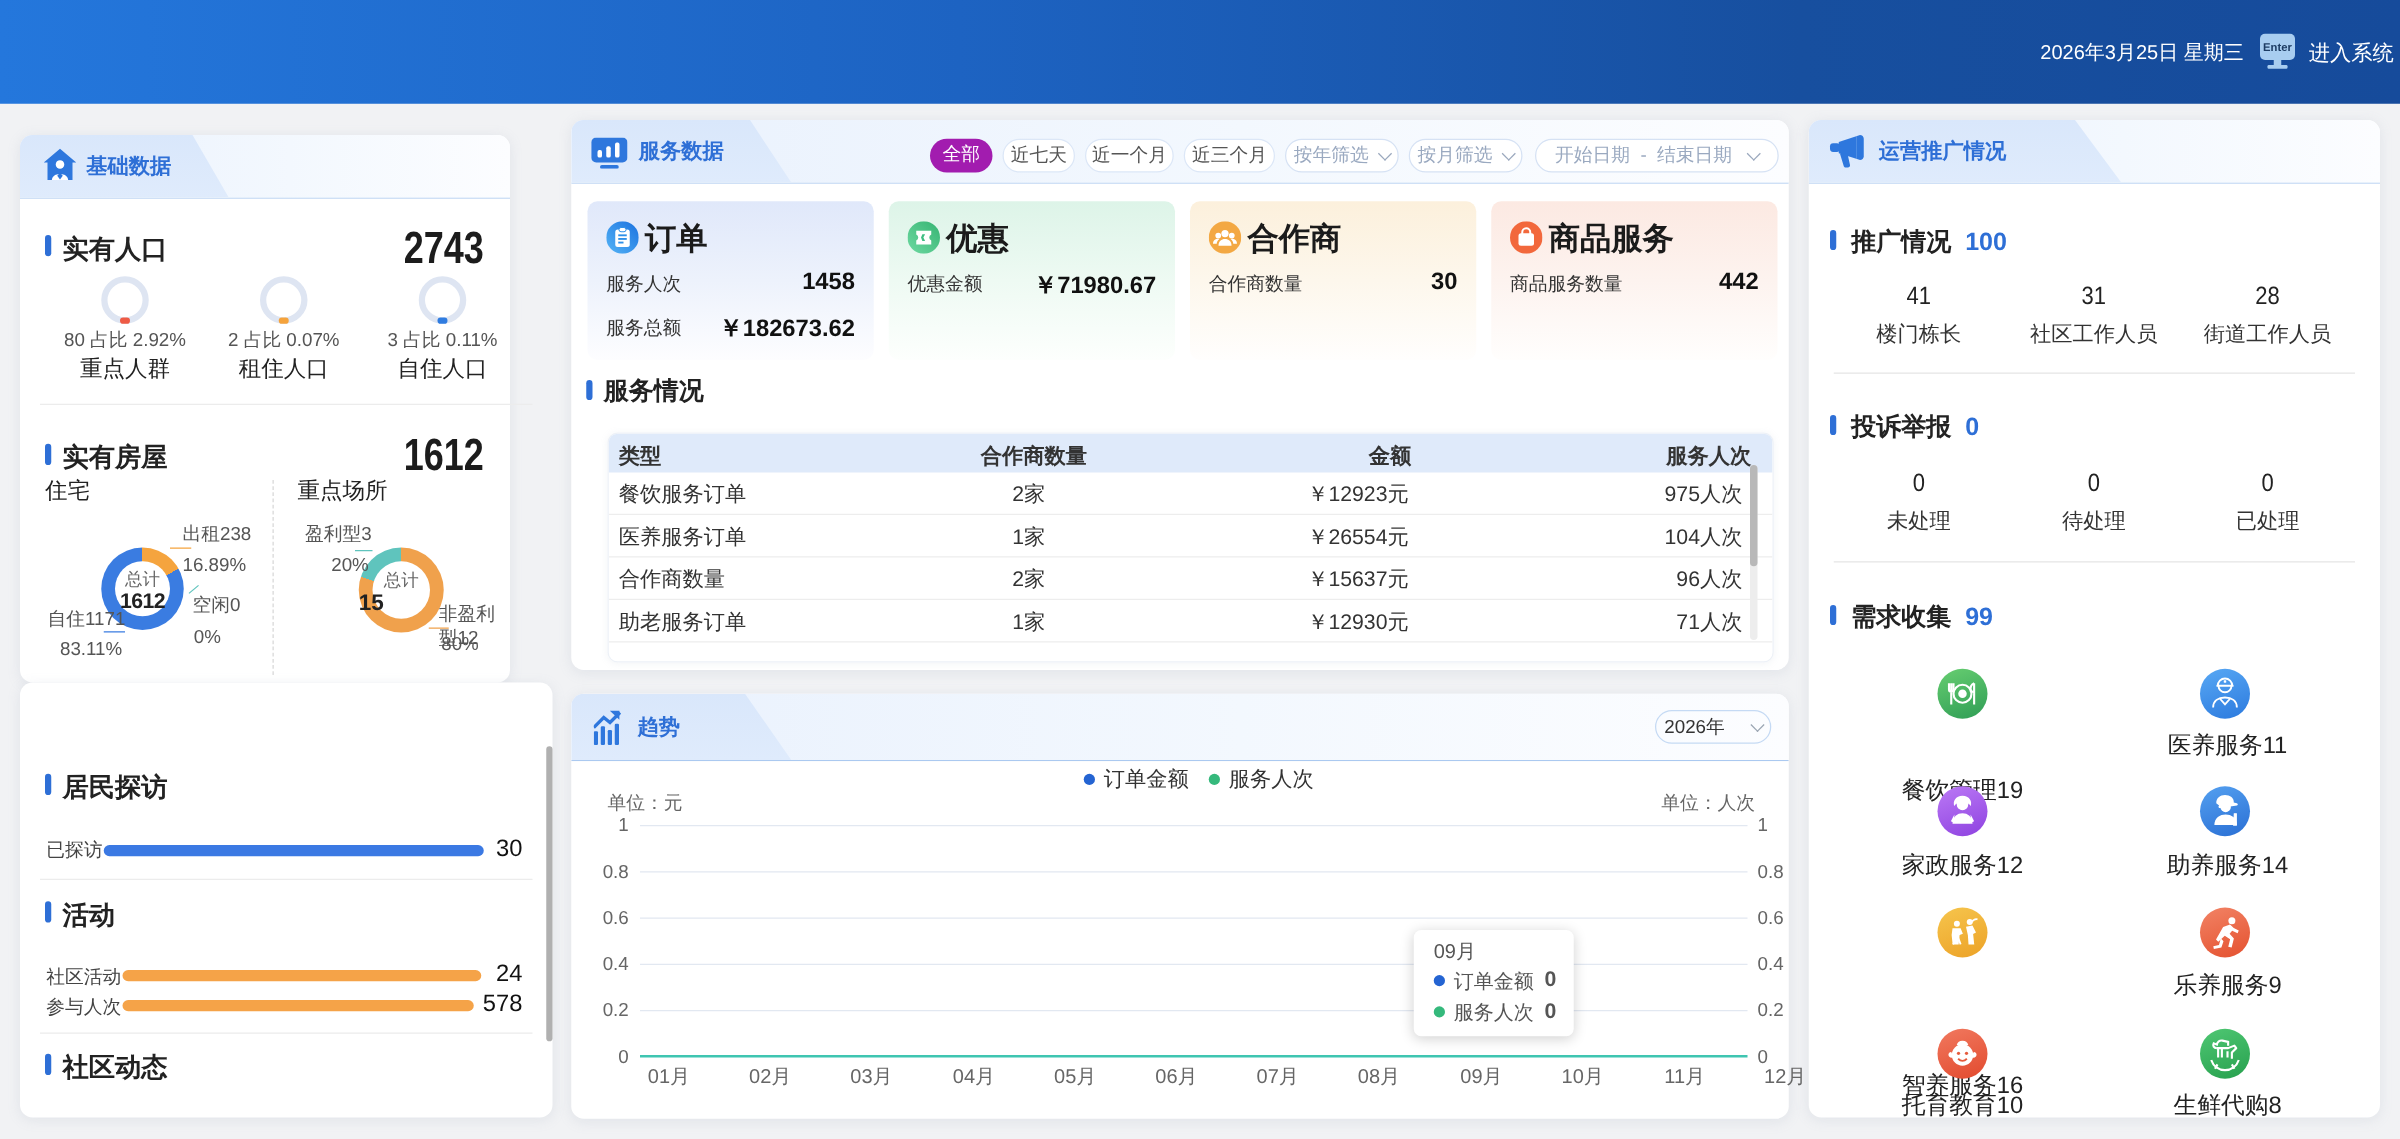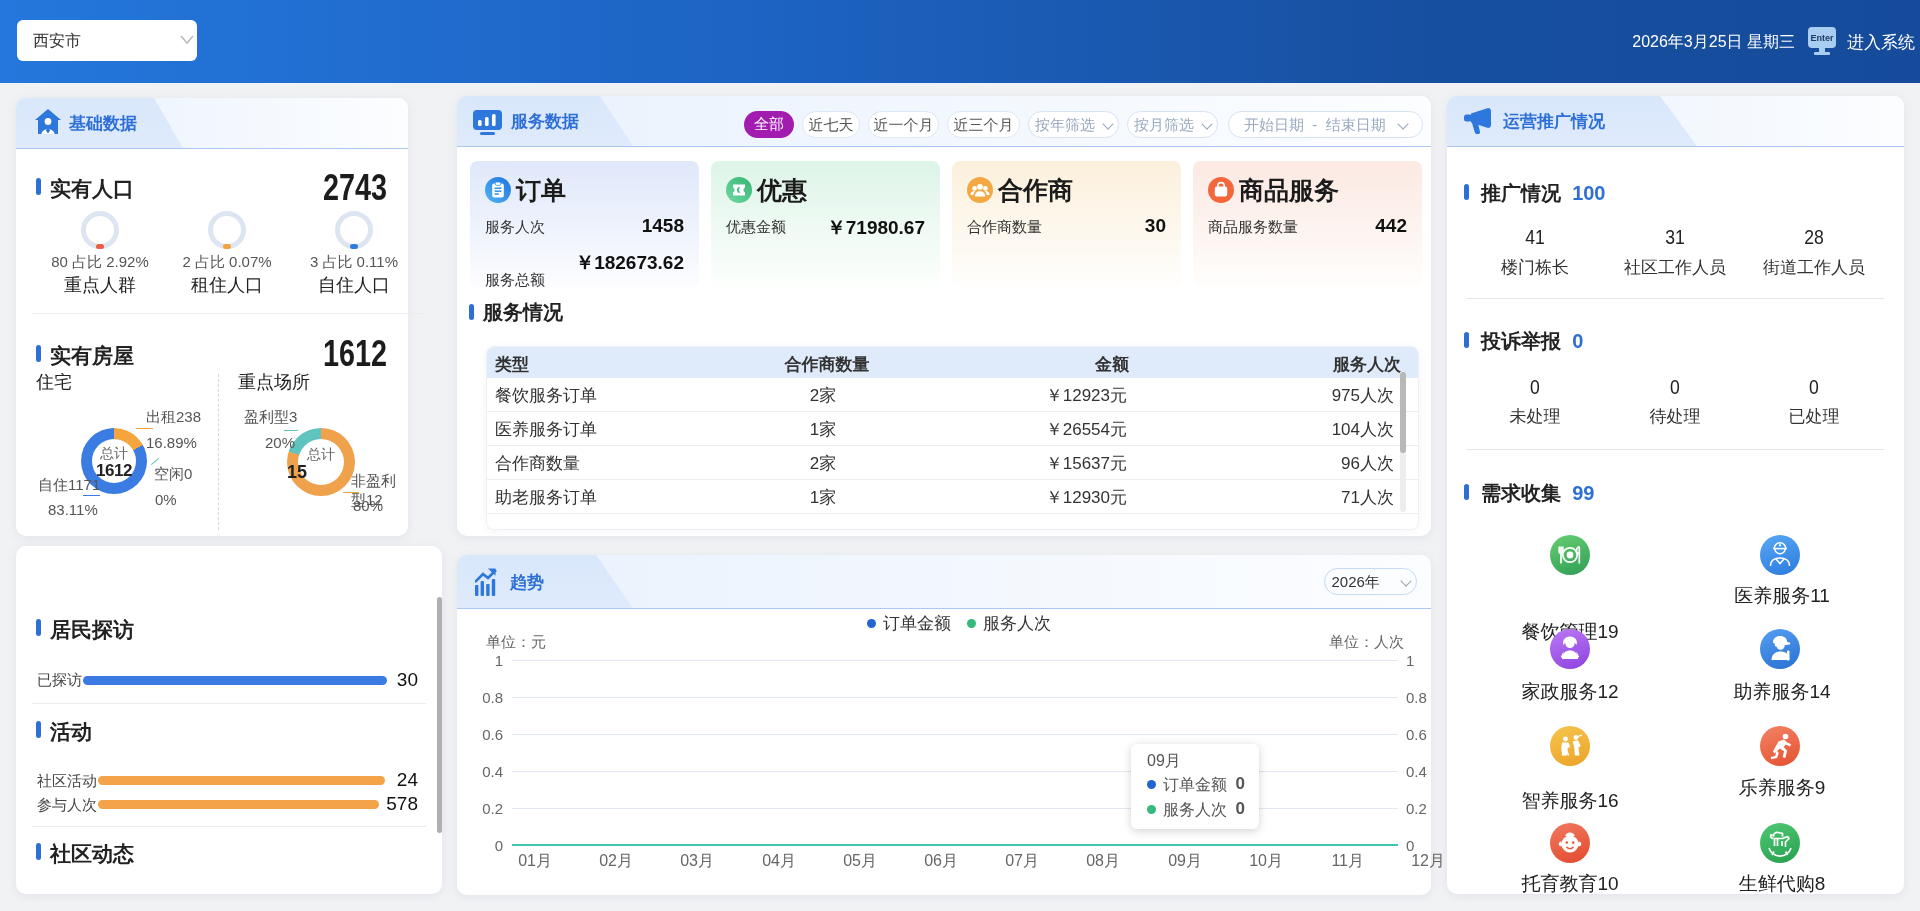--- a/index.html
+++ b/index.html
@@ -38,37 +38,31 @@
 .gline { position:absolute; left:55px; width:886px; height:1px; background:#e2e8f1; }
 .ylab { position:absolute; left:0; width:46px; text-align:right; font-size:15px; color:#666; }
 .ylabr { position:absolute; left:949px; font-size:15px; color:#666; }
 .xlab { position:absolute; top:296px; width:80px; text-align:right; font-size:16px; color:#666; }
 .chev { display:inline-block; width:8px; height:8px; border-right:1.8px solid #9aa8bd; border-bottom:1.8px solid #9aa8bd; transform:rotate(45deg); vertical-align:2px; margin-left:5px; }
 </style>
 </head>
 <body>
 
 <div class="abs" id="hdr" style="left:0;top:0;width:1920px;height:83px;background:linear-gradient(90deg,#2477dc 0%,#1d63c2 40%,#174f9f 75%,#164b9b 100%);">
-  <div class="abs" style="left:17px;top:20px;width:180px;height:41px;background:#fff;border-radius:6px;">
-    <span class="abs" style="left:16px;top:11px;font-size:16px;color:#333;">西安市</span>
-    <svg class="abs" style="left:163px;top:15px;" width="14" height="10" viewBox="0 0 14 10">
-        <path d="M1 1 L7 8 L13 1" stroke="#bbb" stroke-width="1.6" fill="none"></path>
-      </svg>
-  </div>
   <div class="abs" style="right:125px;top:32px;font-size:16px;color:#fff;">2026年3月25日 星期三</div>
   <svg class="abs" style="left:1805px;top:23px;" width="34" height="34" viewBox="0 0 34 34">
     <rect x="3" y="4" width="28" height="21" rx="4" fill="#a8cdf0"></rect>
     <text x="17" y="18" font-size="9" font-weight="bold" fill="#1d3c63" text-anchor="middle" font-family="Liberation Sans">Enter</text>
     <rect x="14" y="25" width="6" height="5" fill="#a8cdf0"></rect>
     <rect x="9" y="29" width="16" height="3" rx="1" fill="#a8cdf0"></rect>
   </svg>
   <div class="abs" style="left:1847px;top:31px;font-size:17px;color:#fff;">进入系统</div>
 </div>
 
-<div class="card" id="c-base" style="left:16px;top:98px;width:392px;height:438px;">
+<div class="card" id="c-base" style="left:16px;top:108px;width:392px;height:438px;">
   <div class="tab">
       <div class="tabdark" style="clip-path:polygon(0 0,138px 0,167px 100%,0 100%);width:167px;"></div>
     <svg class="abs" style="left:18px;top:10px;" width="28" height="28" viewBox="0 0 28 28">
       <path d="M14 1 L27 12 L24 12 L24 26 L4 26 L4 12 L1 12 Z" fill="#2e77dd"></path>
       <circle cx="14" cy="13.5" r="3.4" fill="#fff"></circle>
       <path d="M7.5 26 C7.5 19.5 20.5 19.5 20.5 26 Z" fill="#fff"></path>
       <path d="M14 20 l2.2 2.5 -2.2 3 -2.2 -3 Z" fill="#2e77dd"></path>
     </svg>
     <span class="tabtitle" style="left:53px;">基础数据</span>
   </div>
@@ -176,21 +170,21 @@
         <circle cx="13" cy="13" r="13" fill="url(#gb1)"></circle>
         <rect x="7.2" y="6.5" width="11.6" height="14" rx="2" fill="#fff"></rect>
         <rect x="10.2" y="5" width="5.6" height="3.4" rx="1.6" fill="#fff" stroke="#2e90e8" stroke-width="0.8"></rect>
         <rect x="9.6" y="10.5" width="6.8" height="1.5" fill="#2e90e8"></rect>
         <rect x="9.6" y="13.4" width="6.8" height="1.5" fill="#2e90e8"></rect>
         <rect x="9.6" y="16.3" width="4.2" height="1.5" fill="#2e90e8"></rect>
       </svg>
     <div class="stattitle">订单</div>
     <div class="statlbl" style="top:57px;">服务人次</div>
       <div class="statval" style="top:54px;">1458</div>
-    <div class="statlbl" style="top:110px;">服务总额</div>
+    <div class="statlbl" style="top:92px;">服务总额</div>
       <div class="statval" style="top:89px;">￥182673.62</div>
   </div>
   <div class="statcard" style="left:254px;background:linear-gradient(180deg,#ddf4e8 0%,#eefaf3 50%,#fdfffd 100%);">
     <svg class="abs" style="left:15px;top:16px;" width="26" height="26" viewBox="0 0 26 26">
         <defs>
           <linearGradient id="gg2" x1="0" y1="1" x2="1" y2="0">
             <stop offset="0" stop-color="#6fd9a2"></stop>
             <stop offset="1" stop-color="#35b472"></stop>
           </linearGradient>
         </defs>
@@ -406,21 +400,21 @@
         <g fill="#fff">
           <circle cx="15.5" cy="13" r="2.4"></circle>
           <path d="M12 16.5 l6.5 0 1.8 4.5 -2.6 1 -.8 7.5 -4.8 0 -.8 -7.5 Z"></path>
           <path d="M12.5 29.5 l2.6 -5.4 M18.5 29.5 l-2 -5.4" stroke="#fff" stroke-width="1.5"></path>
           <circle cx="25.8" cy="11.5" r="2.4"></circle>
           <path d="M22.8 15.3 l5.2 -1 2.8 5.6 -2.3 1.3 .9 8.3 -4.6 0 -.5 -7.4 Z"></path>
           <path d="M27 12 c1.5 -2 3.5 -3 5 -2.5" stroke="#fff" stroke-width="1.4" fill="none"></path>
         </g>
       </svg>
   </div>
-  <div class="glbl" style="left:38px;top:648px;margin-top:44px;">智养服务16</div>
+  <div class="glbl" style="left:38px;top:715px;margin-top:44px;">智养服务16</div>
   <div class="gicon" style="left:313px;top:630px;background:linear-gradient(160deg,#f28365,#e4512f);">
     <svg width="40" height="40" viewBox="0 0 40 40">
         <g fill="#fff">
           <circle cx="25.5" cy="10.5" r="2.8"></circle>
           <path d="M18.5 15.5 l5.5 -2 3 2.8 4 2 -.9 2.2 -4.4 -1.9 -2 2.4 3.4 3.8 -1.8 7.2 -2.7 -.7 1.5 -6 -4.3 -2.8 -5.2 4.9 -1.8 -1.8 Z"></path>
           <path d="M16.6 24.5 l-1.4 5.5 -4.6 1 .5 2.2 6 -1.3 1.7 -5 Z"></path>
         </g>
       </svg>
   </div>
   <div class="glbl" style="left:250px;top:679px;">乐养服务9</div>

